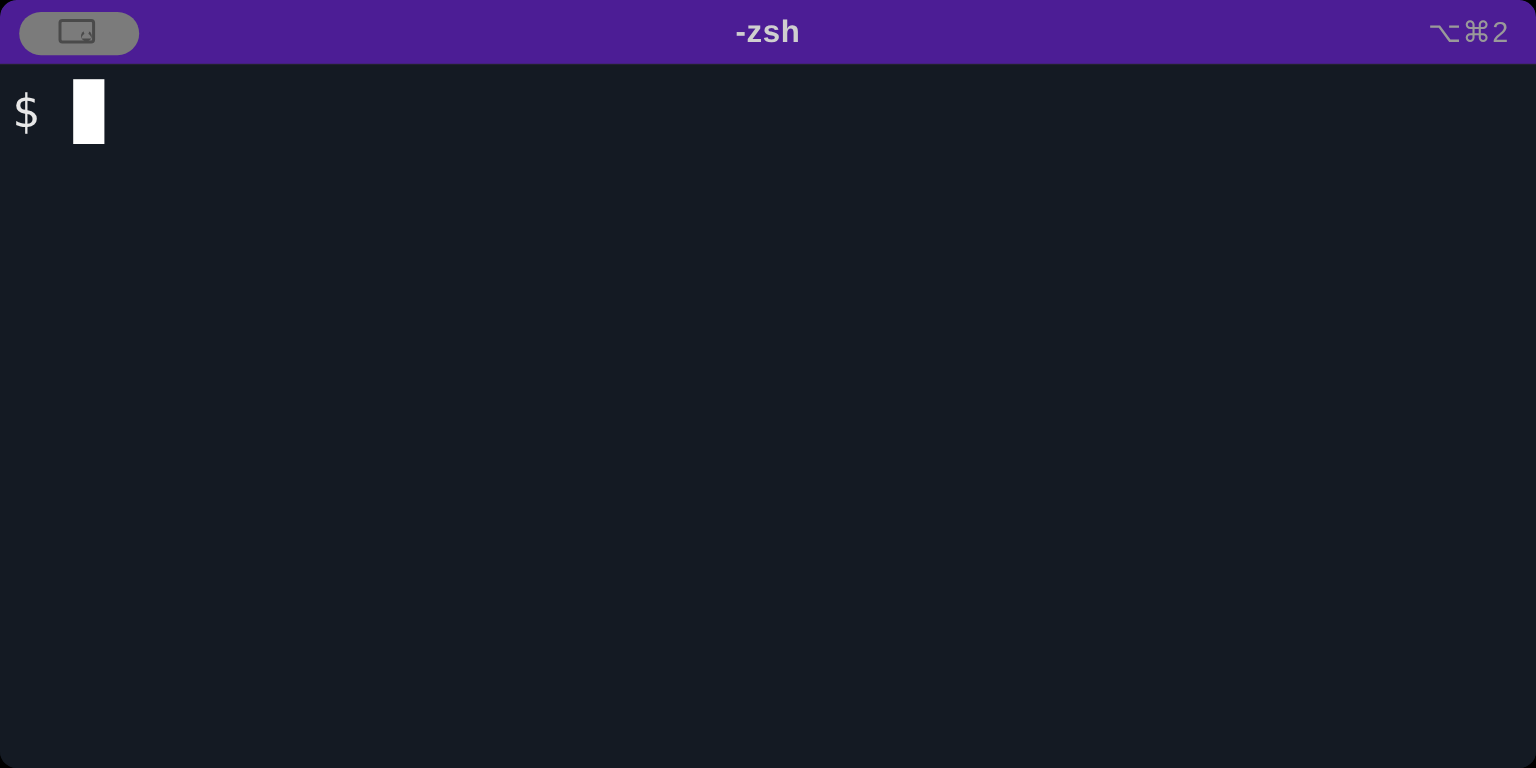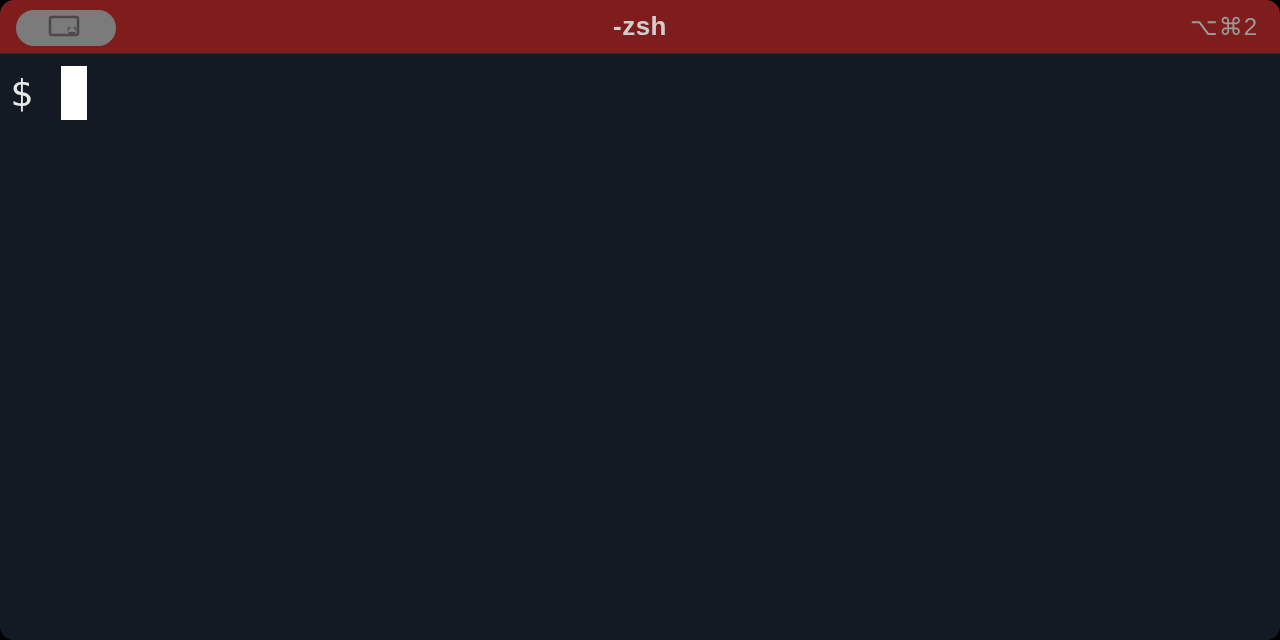--- a/index.html
+++ b/index.html
@@ -19,21 +19,21 @@
     width: 1280px;
     height: 640px;
     background: #141a23;
     border-radius: 14px;
     overflow: hidden;
   }
   .titlebar {
     position: relative;
     height: 54px;
     width: 100%;
-    background: #7f1d1d;
+    background: #4c1d95;
     border-top-left-radius: 14px;
     border-top-right-radius: 14px;
     display: flex;
     align-items: center;
     border-bottom: 1px solid #2a2a2a;
   }
   .tab-pill {
     position: absolute;
     left: 16px;
     top: 10px;

